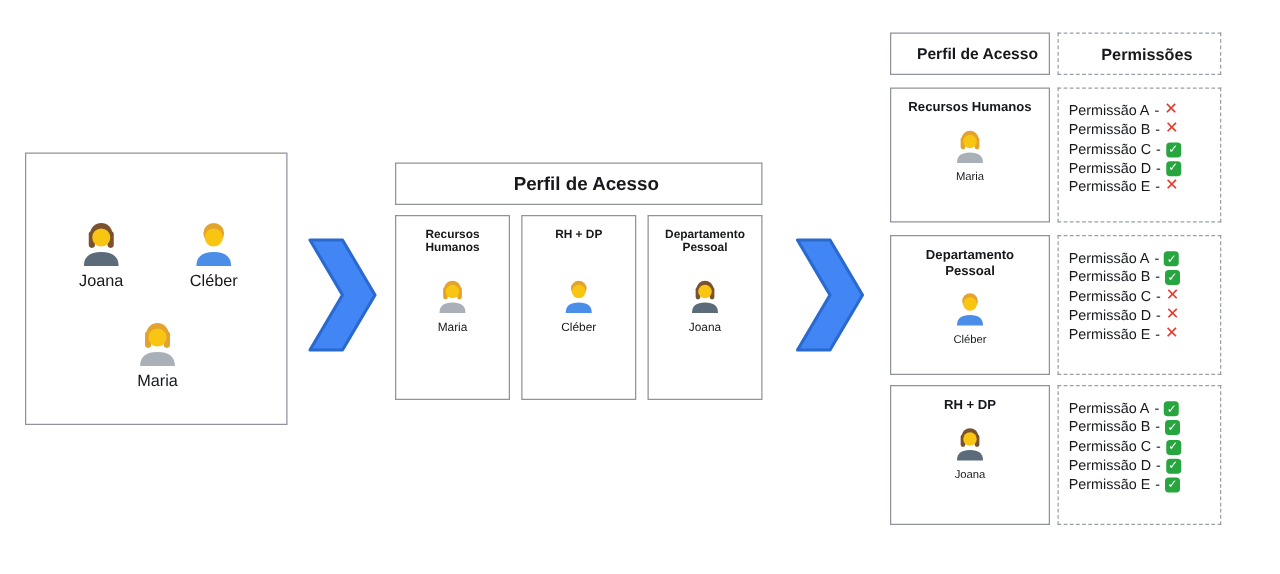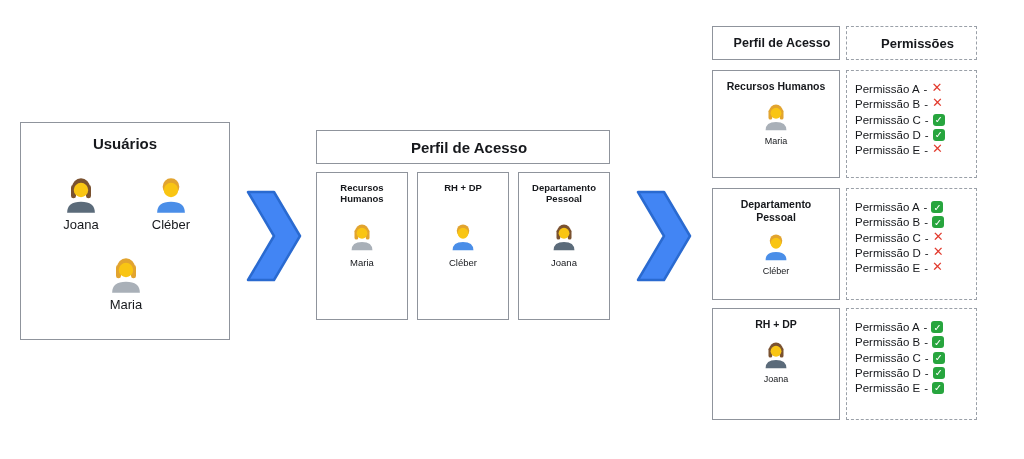--- a/index.html
+++ b/index.html
@@ -84,21 +84,20 @@
       <circle cx="18" cy="10.5" r="7.5" style="fill:var(--hair,#e2a42f)"></circle>
       <circle cx="18" cy="13.5" r="6.5" style="fill:var(--skin,#f9c513)"></circle>
       <path d="M5.5 34 Q5.5 24 18 24 Q30.5 24 30.5 34 Z" style="fill:var(--body,#888)"></path>
     </symbol>
   </defs>
 </svg>
 
 <div class="stage">
 
   <div class="box users-box">
-    <div class="users-title">Usuários</div>
     <div class="figure fig-joana">
       <svg class="avatar av-40 av-joana" viewBox="0 0 36 36">
           <use href="#person-female"></use>
         </svg>
       <span class="person-name">Joana</span>
     </div>
     <div class="figure fig-cleber">
       <svg class="avatar av-40 av-cleber" viewBox="0 0 36 36">
           <use href="#person-male"></use>
         </svg>

